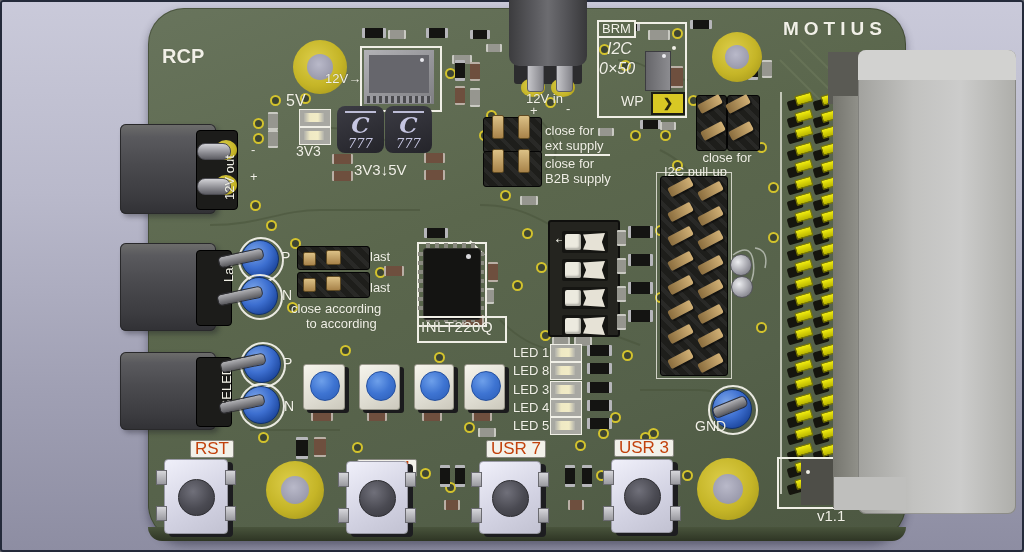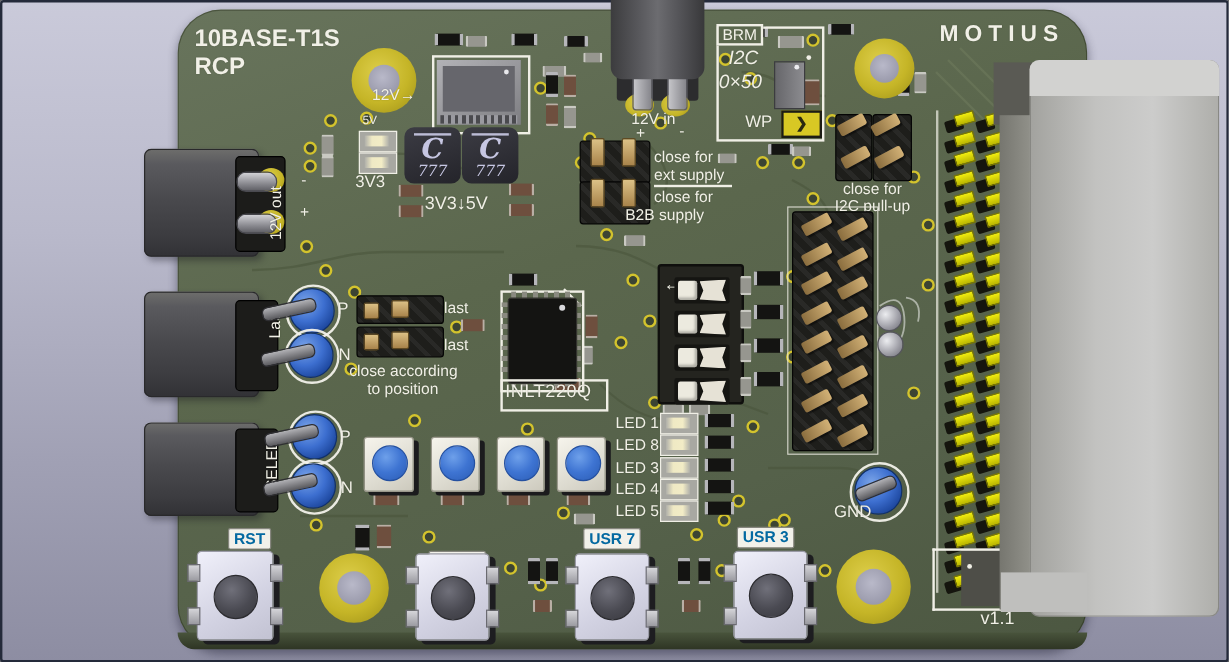--- a/index.html
+++ b/index.html
@@ -12,21 +12,21 @@
     background:linear-gradient(160deg,#68745c 0%,#5b674d 40%,#55614a 70%,#4c5741 100%);
     box-shadow:0 4px 8px rgba(30,30,50,.45), inset 0 0 0 1px rgba(20,25,10,.35);}
   .board-side{left:148px;top:527px;width:758px;height:14px;border-radius:0 0 36px 36px;
     background:linear-gradient(180deg,#49543c,#2e3524);}
   .s{position:absolute;color:#f1f0e7;font-size:13px;line-height:14px;white-space:nowrap;
     text-shadow:0 0 1px rgba(20,30,10,.35);}
   .t20{font-size:20px;line-height:24px;font-weight:600;}
   .brand{font-size:19px;letter-spacing:5px;font-weight:bold;}
   .i{font-style:italic;font-size:16px;}
   .vtext{transform:rotate(-90deg);transform-origin:0 100%;}
-  .chiplabel{position:absolute;background:#f2f1ea;color:#0369a1;font-weight:bold;font-size:13px;
+  .chiplabel{position:absolute;background:#f2f1ea;color:#c2410c;font-weight:normal;font-size:17px;
     line-height:16px;padding:0 4px;border:1px solid #86867e;border-radius:2px;white-space:nowrap;}
   .outline{border:2px solid #f0efe6;}
   .hole{border-radius:50%;background:radial-gradient(circle at 42% 38%,#ddce4a,#c5b527 55%,#9d8f18);}
   .hole i{position:absolute;left:50%;top:50%;transform:translate(-50%,-50%);border-radius:50%;
     background:radial-gradient(circle at 45% 40%,#b9b9c9,#8e8ea0);display:block;}
   .via{position:absolute;width:7px;height:7px;border-radius:50%;background:#3c4433;border:2px solid #d3c32d;}
   .smd{position:absolute;border-radius:1px;}
   .res{background:#141412;border-left:3px solid #b6b6ba;border-right:3px solid #b6b6ba;}
   .capg{background:#96968f;border-left:2px solid #c9c9c2;border-right:2px solid #c9c9c2;}
   .capb{background:#6e4f3e;border-left:2px solid #b9afa5;border-right:2px solid #b9afa5;}
@@ -200,21 +200,20 @@
       <div class="smd capg" style="left: 552px; top: 337px; width: 14px; height: 9px;"></div>
       <div class="smd capg" style="left: 574px; top: 337px; width: 14px; height: 9px;"></div>
       <div class="smd capg" style="left: 478px; top: 428px; width: 14px; height: 9px;"></div>
       <div class="smd capg" style="left: 598px; top: 128px; width: 12px; height: 8px;"></div>
       <div class="smd capb" style="left: 311px; top: 411px; width: 18px; height: 10px;"></div>
       <div class="smd capb" style="left: 367px; top: 411px; width: 16px; height: 10px;"></div>
       <div class="smd capb" style="left: 422px; top: 411px; width: 16px; height: 10px;"></div>
       <div class="smd capb" style="left: 472px; top: 411px; width: 16px; height: 10px;"></div>
     </div>
 
-  <div class="s t20" style="left:162px;top:20px">10BASE-T1S</div>
   <div class="s t20" style="left:162px;top:44px">RCP</div>
   <div class="s brand" style="left:783px;top:22px">MOTIUS</div>
   <div class="s" style="left:817px;top:509px;font-size:15px">v1.1</div>
 
   <div class="abs hole" style="left:293px;top:40px;width:54px;height:54px">
       <i style="width:26px;height:26px"></i>
     </div>
   <div class="abs hole" style="left:712px;top:32px;width:50px;height:50px">
       <i style="width:24px;height:24px"></i>
     </div>
@@ -243,64 +242,64 @@
   <div class="abs" style="left:662px;top:54px;width:4px;height:4px;border-radius:50%;background:#ececf0"></div>
   <div class="abs" style="left:672px;top:46px;width:4px;height:4px;border-radius:50%;background:#f0efe6"></div>
   <div class="s" style="left:621px;top:94px;font-size:14px">WP</div>
   <div class="abs" style="left:651px;top:92px;width:30px;height:19px;background:#d8c824;border:2px solid #1c1c14;color:#2a2a10;font-weight:bold;font-size:12px;text-align:center;line-height:19px">❯</div>
 
   <div class="abs outline" style="left:360px;top:46px;width:78px;height:62px"></div>
   <div class="abs" style="left:364px;top:50px;width:70px;height:54px;background:linear-gradient(145deg,#b2b2b6,#7e7e82)"></div>
   <div class="abs" style="left:369px;top:55px;width:60px;height:38px;background:#66666c"></div>
   <div class="abs" style="left:367px;top:96px;width:64px;height:7px;background:repeating-linear-gradient(90deg,#4a4a4e 0 3px,#9a9aa0 3px 6px)"></div>
   <div class="abs" style="left:420px;top:58px;width:4px;height:4px;border-radius:50%;background:#e8e8ec"></div>
-  <div class="s" style="left:310px;top:72px">12V→</div>
+  <div class="s" style="left:325px;top:72px">12V→</div>
 
   <div class="abs" style="left:337px;top:106px;width:47px;height:47px;border-radius:8px;background:linear-gradient(160deg,#3c3c44,#24242a);text-align:center">
     <i class="abs" style="left:8px;top:5px;width:31px;height:2px;background:#bcbcd6"></i>
     <span class="abs" style="left:0;top:5px;width:47px;color:#c6c6e2;font:italic bold 23px 'DejaVu Serif',serif">C</span>
     <span class="abs" style="left:0;top:30px;width:47px;color:#c6c6e2;font:italic 13px 'DejaVu Serif',serif">777</span>
   </div>
   <div class="abs" style="left:385px;top:106px;width:47px;height:47px;border-radius:8px;background:linear-gradient(160deg,#3c3c44,#24242a);text-align:center">
     <i class="abs" style="left:8px;top:5px;width:31px;height:2px;background:#bcbcd6"></i>
     <span class="abs" style="left:0;top:5px;width:47px;color:#c6c6e2;font:italic bold 23px 'DejaVu Serif',serif">C</span>
     <span class="abs" style="left:0;top:30px;width:47px;color:#c6c6e2;font:italic 13px 'DejaVu Serif',serif">777</span>
   </div>
 
-  <div class="s" style="left:302px;top:94px;font-size:10px">5V</div>
+  <div class="s" style="left:286px;top:94px;font-size:16px">5V</div>
   <div class="ledbox" style="left:299px;top:109px">
       <i></i>
     </div>
   <div class="ledbox" style="left:299px;top:127px">
       <i></i>
     </div>
   <div class="s" style="left:296px;top:144px;font-size:14px">3V3</div>
   <div class="s" style="left:354px;top:163px;font-size:15px">3V3↓5V</div>
 
   <div class="abs hblock" style="left:483px;top:117px;width:57px;height:34px">
     <span class="tpin" style="left:8px;top:-3px;width:10px;height:22px"></span>
     <span class="tpin" style="left:34px;top:-3px;width:10px;height:22px"></span>
   </div>
   <div class="abs hblock" style="left:483px;top:151px;width:57px;height:34px">
     <span class="tpin" style="left:8px;top:-3px;width:10px;height:22px"></span>
     <span class="tpin" style="left:34px;top:-3px;width:10px;height:22px"></span>
   </div>
   <div class="s" style="left:545px;top:124px">close for</div>
   <div class="s" style="left:545px;top:139px;border-bottom:2px solid #f0efe6;padding-bottom:1px;padding-right:6px">ext supply</div>
   <div class="s" style="left:545px;top:157px">close for</div>
-  <div class="s" style="left:521px;top:172px">B2B supply</div>
+  <div class="s" style="left:545px;top:172px">B2B supply</div>
 
   <div class="abs hblock" style="left:696px;top:95px;width:29px;height:54px"></div>
   <div class="abs hblock" style="left:727px;top:95px;width:31px;height:54px"></div>
   <span class="tslant" style="left:698px;top:99px;width:24px;height:10px"></span>
   <span class="tslant" style="left:726px;top:99px;width:24px;height:10px"></span>
   <span class="tslant" style="left:701px;top:126px;width:24px;height:10px"></span>
   <span class="tslant" style="left:729px;top:126px;width:24px;height:10px"></span>
   <div class="s" style="left:695px;top:151px;width:64px;text-align:center">close for</div>
-  <div class="s" style="left:688px;top:165px;width:78px;text-align:center">I2C pull-up</div>
+  <div class="s" style="left:664px;top:165px;width:78px;">I2C pull-up</div>
 
   <div class="lconn" style="top:124px;height:90px"></div>
   <div class="lconn-right" style="left:196px;top:130px;width:40px;height:78px"></div>
   <div class="gold" style="left:215px;top:140px;width:22px;height:20px"></div>
   <div class="gold" style="left:215px;top:175px;width:22px;height:20px"></div>
   <div class="lpin" style="left:197px;top:143px;width:32px;height:15px"></div>
   <div class="lpin" style="left:197px;top:178px;width:32px;height:15px"></div>
   <div class="s vtext" style="left:237px;top:186px">12V out</div>
   <div class="s" style="left:251px;top:143px">-</div>
   <div class="s" style="left:250px;top:170px">+</div>
@@ -321,21 +320,21 @@
     <span class="tpin" style="left:5px;top:5px;width:11px;height:12px"></span>
     <span class="tpin" style="left:28px;top:3px;width:13px;height:13px"></span>
   </div>
   <div class="abs hblock" style="left:297px;top:272px;width:71px;height:24px">
     <span class="tpin" style="left:5px;top:5px;width:11px;height:12px"></span>
     <span class="tpin" style="left:28px;top:3px;width:13px;height:13px"></span>
   </div>
   <div class="s" style="left:370px;top:250px">last</div>
   <div class="s" style="left:370px;top:281px">last</div>
   <div class="s" style="left:291px;top:302px">close according</div>
-  <div class="s" style="left:306px;top:317px">to position</div>
+  <div class="s" style="left:306px;top:317px">to according</div>
 
   <div class="abs outline" style="left:417px;top:242px;width:66px;height:81px"></div>
   <div class="abs" style="left:467px;top:247px;width:20px;height:2px;background:#f0efe6;transform:rotate(45deg)"></div>
   <div class="abs" style="left:426px;top:243px;width:50px;height:6px;background:repeating-linear-gradient(90deg,#8a8a80 0 4px,transparent 4px 9px)"></div>
   <div class="abs" style="left:426px;top:316px;width:50px;height:6px;background:repeating-linear-gradient(90deg,#8a8a80 0 4px,transparent 4px 9px)"></div>
   <div class="abs" style="left:418px;top:252px;width:6px;height:62px;background:repeating-linear-gradient(180deg,#8a8a80 0 4px,transparent 4px 9px)"></div>
   <div class="abs" style="left:478px;top:252px;width:6px;height:62px;background:repeating-linear-gradient(180deg,#8a8a80 0 4px,transparent 4px 9px)"></div>
   <div class="abs" style="left:423px;top:248px;width:56px;height:70px;background:#141412;border-radius:3px;border:1px solid #33332f"></div>
   <div class="abs" style="left:466px;top:254px;width:5px;height:5px;border-radius:50%;background:#d8d8dc"></div>
   <div class="abs outline" style="left:417px;top:316px;width:86px;height:23px"></div>

